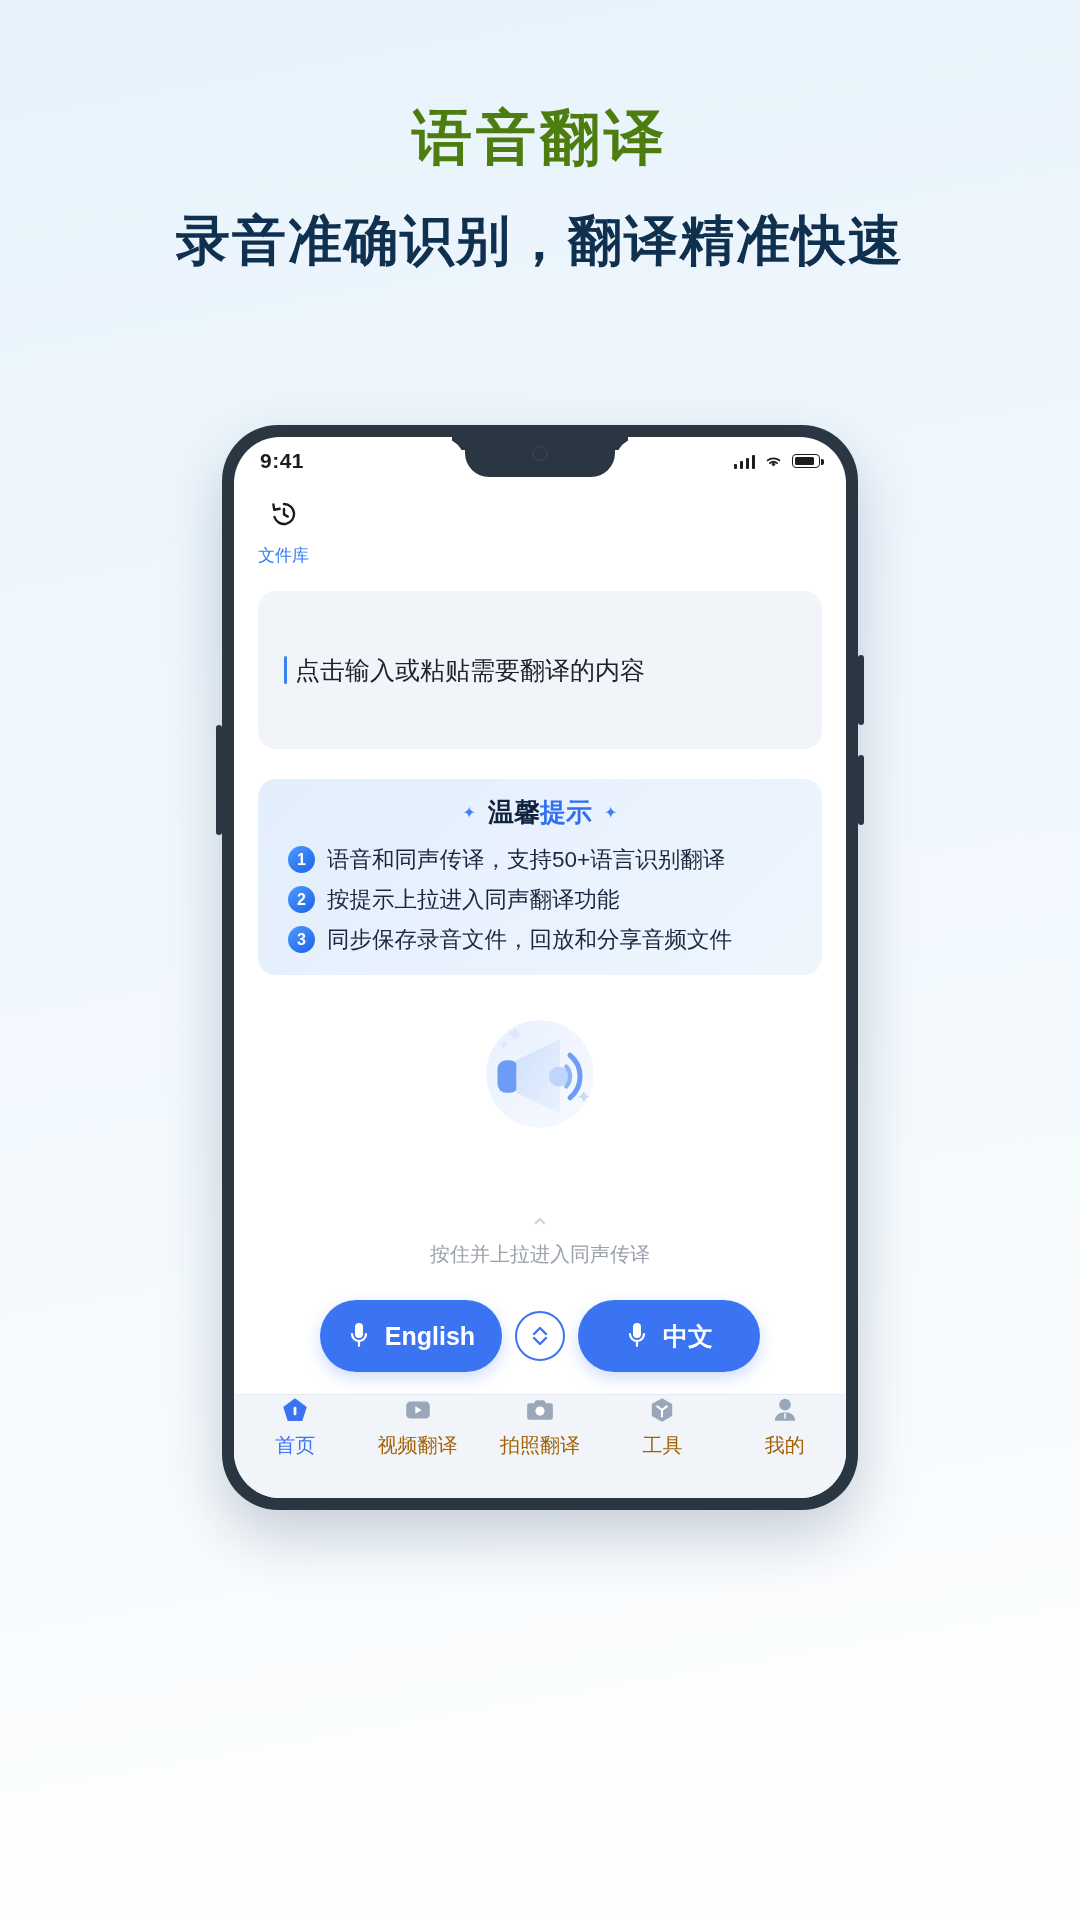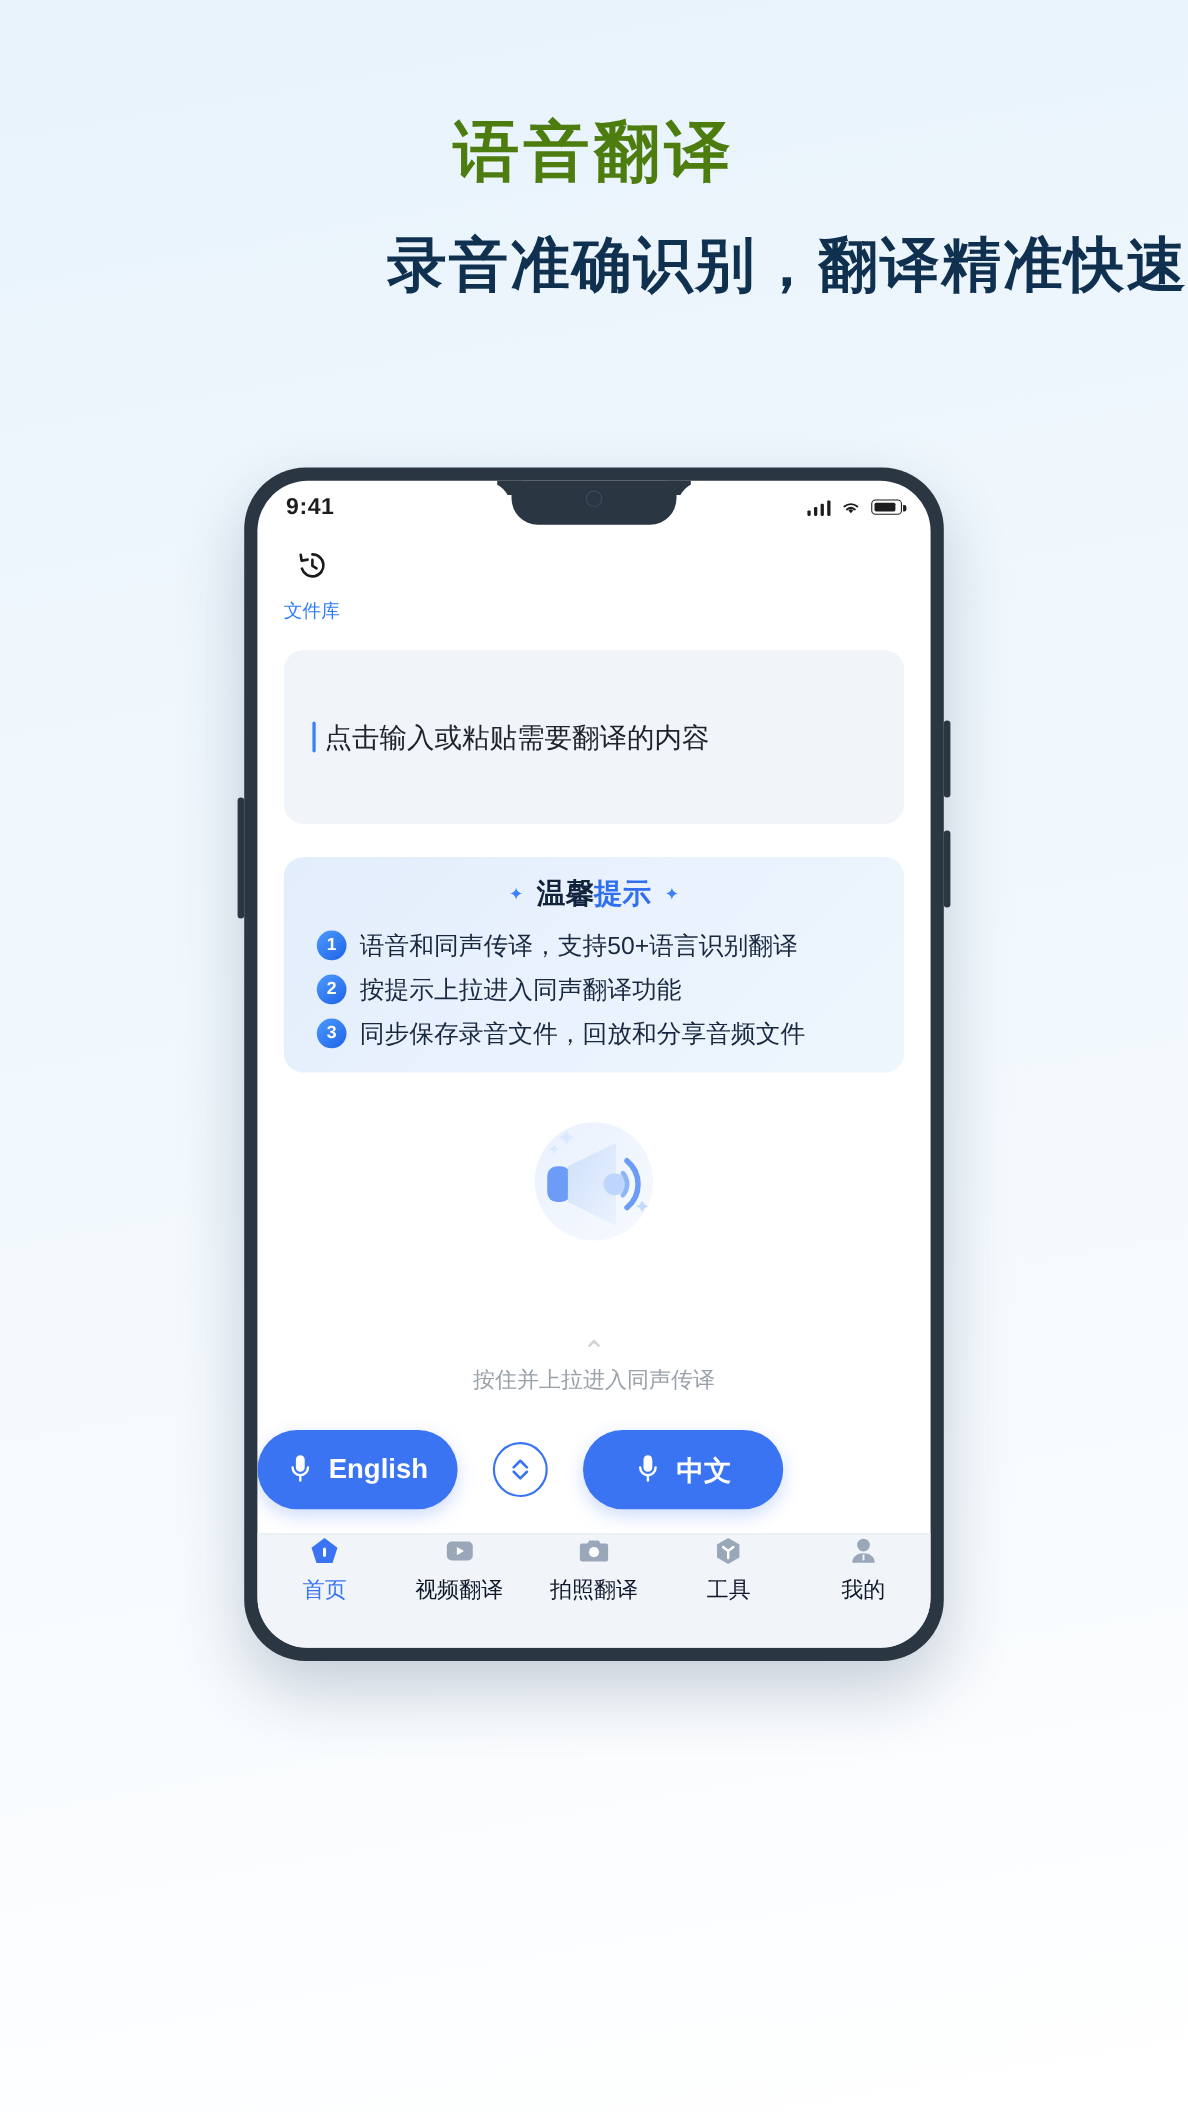--- a/index.html
+++ b/index.html
@@ -13,21 +13,20 @@
 
   
   .poster-head{ width:100%; text-align:center; padding-top:104px; }
   .poster-title{
     font-size:60px; font-weight:bold; color:#4d7c0f; letter-spacing:4px;
     line-height:1.12;
   }
   .poster-sub{
     margin-top:34px; font-size:54px; font-weight:600; color:#103050;
     letter-spacing:2px;
-    text-align:right;
   }
 
   
   .phone-wrap{ position:absolute; left:50%; top:425px; transform:translateX(-50%); }
   .phone{
     position:relative; width:636px; height:1085px;
     background:#2b3643; border-radius:56px; padding:12px;
     box-shadow:0 26px 60px rgba(20,45,80,.22);
   }
   .btn-side{
@@ -152,41 +151,41 @@
   
   .pull{
     flex:0 0 auto; display:flex; flex-direction:column; align-items:center;
     gap:2px; margin-top:auto; padding-bottom:6px;
   }
   .pull .chev{ color:#cfd4d9; font-size:26px; line-height:.8; }
   .pull .ptxt{ font-size:20px; color:#9aa1a9; }
 
   
   .mic-row{
-    flex:0 0 auto; display:flex; align-items:center; justify-content:flex-start;
-    gap:32px; padding:26px 0 22px 0;
+    flex:0 0 auto; display:flex; align-items:center; justify-content:center;
+    gap:13px; padding:26px 0 22px 0;
   }
   .mic-btn{
     width:182px;height:72px;border-radius:40px;background:#3b74f2;
     display:flex;align-items:center;justify-content:center;gap:14px;
     box-shadow:0 6px 16px rgba(59,116,242,.25);
   }
   .mic-btn .lbl{ color:#fff;font-size:25px;font-weight:bold; }
   .swap{
     width:50px;height:50px;border-radius:50%;border:2px solid #3b74f2;
     display:flex;align-items:center;justify-content:center;
   }
 
   
   .tabbar{
     flex:0 0 auto; height:104px; background:#f1f5f9;
     display:flex; border-top:1px solid #e4ebf2;
   }
   .tab{ flex:1; display:flex;flex-direction:column;align-items:center;gap:7px; }
-  .tab .tlabel{ font-size:20px; color:#0f172a; }
+  .tab .tlabel{ font-size:20px; color:#a16207; }
   .tab.active .tlabel{ color:#3b74f2; }
 </style>
 </head>
 <body>
 
 <div class="poster-head">
   <div class="poster-title">语音翻译</div>
   <div class="poster-sub">录音准确识别，翻译精准快速</div>
 </div>
 

